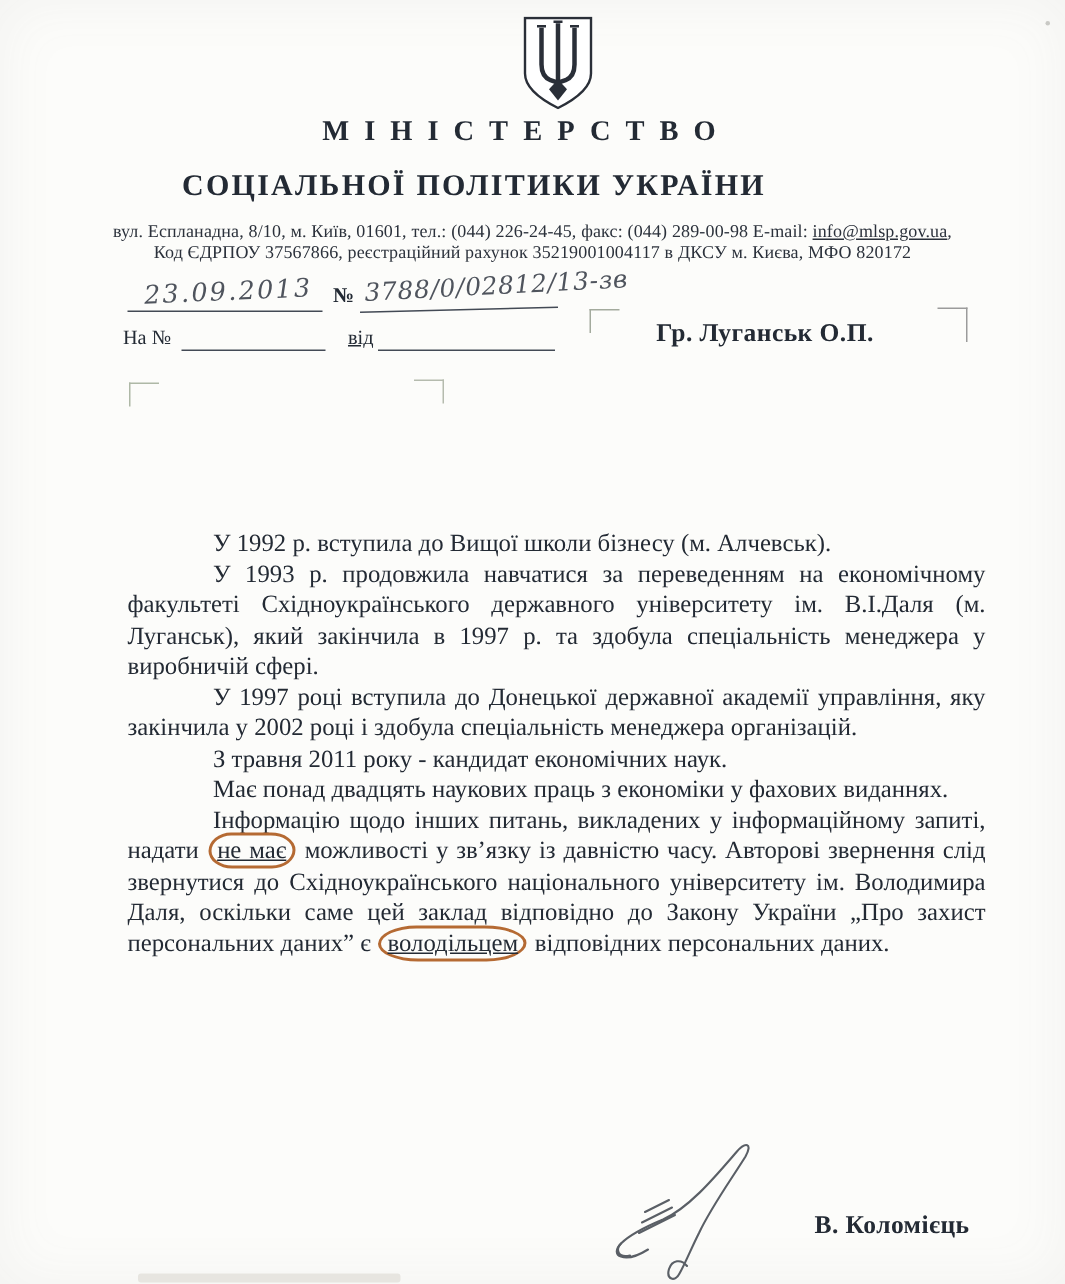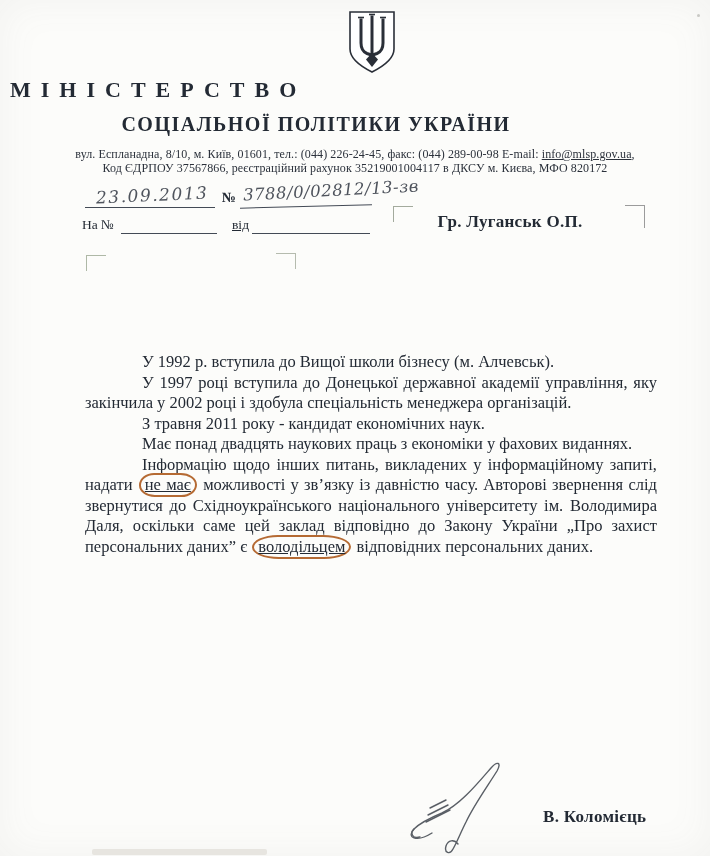--- a/index.html
+++ b/index.html
@@ -16,22 +16,22 @@
     width:710px;height:856px;
     background:var(--paper);
     font-family:"Liberation Serif", serif;
     color:var(--ink);
     overflow:hidden;
     box-shadow:inset 0 0 40px rgba(120,120,110,0.07);
   }
   
   .emblem{position:absolute;left:347px;top:11px;width:50px;height:62px;}
   .h-ministry{
-    position:absolute;left:0;top:77px;width:692px;text-align:left;
-    font-weight:bold;font-size:22px;letter-spacing:10px;text-indent:10px;
+    position:absolute;left:0;top:77px;width:692px;text-align:center;
+    font-weight:bold;font-size:19px;letter-spacing:10px;text-indent:10px;
   }
   .h-ministry2{
     position:absolute;left:0;top:113px;width:632px;text-align:center;
     font-weight:bold;font-size:20px;letter-spacing:1.5px;
   }
   .h-short{
     position:absolute;left:0;top:122px;width:710px;text-align:center;
     font-weight:bold;font-size:18.5px;
   }
   .addr1,.addr2{
@@ -139,20 +139,21 @@
 
   <div class="corner tl c-addr-l"></div>
   <div class="corner tr c-addr-r"></div>
   <div class="addressee">Гр. Луганськ О.П.</div>
 
   <div class="corner tl c-low-l"></div>
   <div class="corner tr c-low-r"></div>
 
   <div class="body-text">
       <p><span>У 1992 р. вступила до Вищої школи бізнесу (м. Алчевськ).</span></p>
+      <p><span>У 1993 р. продовжила навчатися за переведенням на економічному факультеті Східноукраїнського державного університету ім. В.І.Даля (м. Луганськ), який закінчила в 1997 р. та здобула спеціальність менеджера у виробничій сфері.</span></p>
       <p><span>У 1997 році вступила до Донецької державної академії управління, яку закінчила у 2002 році і здобула спеціальність менеджера організацій.</span></p>
       <p><span>З травня 2011 року - кандидат економічних наук.</span></p>
       <p><span>Має понад двадцять наукових праць з економіки у фахових виданнях.</span></p>
       <p><span>Інформацію щодо інших питань, викладених у інформаційному запиті, надати </span><span class="circled">не має</span><span> можливості у зв’язку із давністю часу. Авторові звернення слід звернутися до Східноукраїнського національного університету ім. Володимира Даля, оскільки саме цей заклад відповідно до Закону України „Про захист персональних даних” є </span><span class="circled">володільцем</span><span> відповідних персональних даних.</span></p>
     </div>
 
 
   <div class="sig-svg">
     <svg viewBox="0 0 160 111" width="160" height="111">
       <g stroke="#5a5f66" stroke-width="1.4" fill="none" stroke-linecap="round">

